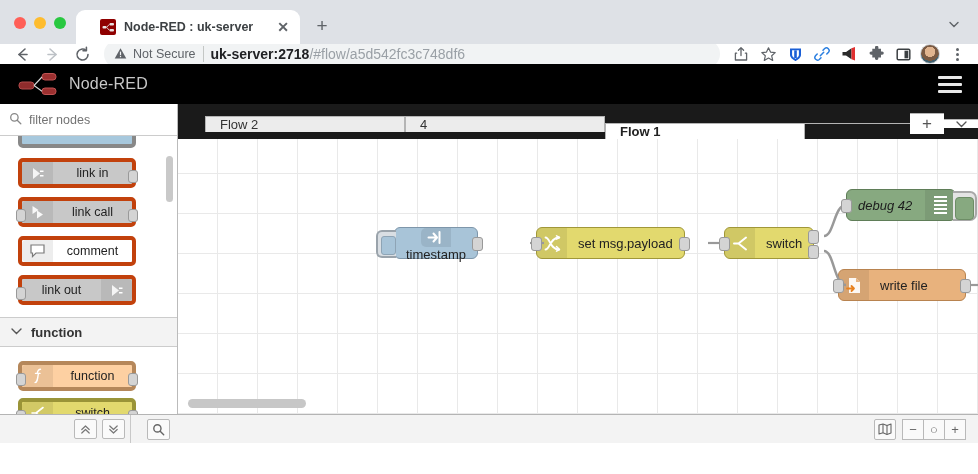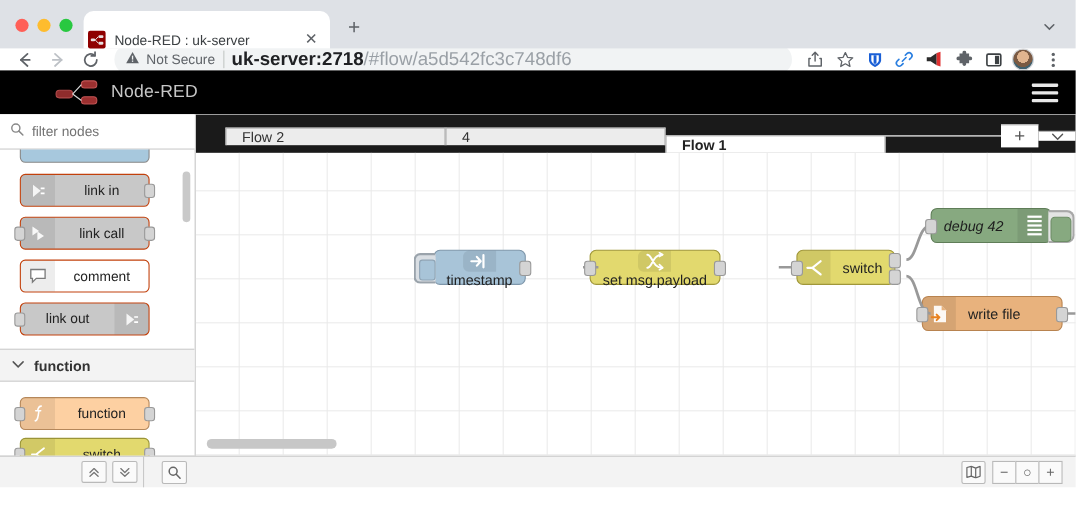--- a/index.html
+++ b/index.html
@@ -19,22 +19,22 @@
   }
   .traffic { display: flex; align-items: center; gap: 8px; padding: 0 10px 15px 14px; }
   .tl { width: 12px; height: 12px; border-radius: 50%; }
   .tl.red { background: #ff5f57; }
   .tl.yellow { background: #febc2e; }
   .tl.green { background: #28c840; }
 
   .tab {
     height: 34px; width: 224px;
     background: #fff; border-radius: 9px 9px 0 0;
-    display: flex; align-items: flex-end; padding: 0 8px 0 4px;
-    gap: 8px; position: relative;
+    display: flex; align-items: center; padding: 0 8px 0 24px;
+    gap: 8px; position: relative; font-weight: bold;
   }
   .tab-favicon {
     width: 16px; height: 16px; border-radius: 2px;
     background: #8f0000; flex: 0 0 16px; position: relative;
     display: flex; align-items: center; justify-content: center;
   }
   .tab-title {
     font-size: 12.5px; color: #3c4043; flex: 1;
     white-space: nowrap; overflow: hidden; text-overflow: ellipsis;
   }
@@ -66,39 +66,39 @@
   .navbtn.disabled { color: #bdc1c6; }
   .omnibox {
     flex: 1; height: 28px; background: #f1f3f4; border-radius: 14px;
     display: flex; align-items: center; padding: 0 10px; margin: 0 6px;
     gap: 7px; min-width: 0;
   }
   .notsecure { display: flex; align-items: center; gap: 6px; flex: 0 0 auto; }
   .warn-tri { font-size: 11px; color: #5f6368; }
   .notsecure-label { font-size: 12.5px; color: #5f6368; white-space: nowrap; }
   .omni-sep { width: 1px; height: 16px; background: #c4c7c5; }
-  .url { font-size: 17px; color: #9aa0a6; white-space: nowrap; overflow: hidden; }
+  .url { font-size: 14px; color: #9aa0a6; white-space: nowrap; overflow: hidden; }
   .url b { color: #202124; font-weight: 600; }
   .tb-icons { display: flex; align-items: center; gap: 1px; }
   .tb-ic {
     width: 26px; height: 26px; display: flex;
     align-items: center; justify-content: center;
   }
   .avatar {
     width: 20px; height: 20px; border-radius: 50%;
     background: radial-gradient(circle at 50% 38%, #e0b48f 0 36%, #7a5a43 37% 62%, #40606e 63% 100%);
     border: 1px solid #d2d5d9; margin: 0 3px;
   }
   .kebab { display: flex; flex-direction: column; gap: 2px; align-items: center; }
   .kebab i { width: 3px; height: 3px; border-radius: 50%; background: #5f6368; display: block; }
 
   
   .nr-header {
     height: 40px; background: #000; display: flex;
-    align-items: center; position: relative; padding-left: 32px;
+    align-items: center; position: relative;
   }
   .nr-logo { display: flex; align-items: center; gap: 9px; padding-left: 18px; }
   .nr-title { color: #c7c7c7; font-size: 16px; letter-spacing: .2px; }
   .nr-header-spacer { flex: 1; }
   .deploy-btn {
     height: 28px; background: #3a3a3a; display: flex; align-items: center;
     border-radius: 2px; margin-right: 14px;
   }
   .deploy-main {
     display: flex; align-items: center; gap: 8px;
@@ -125,21 +125,21 @@
   .filter-box {
     height: 32px; border-bottom: 1px solid #ccc;
     display: flex; align-items: center; gap: 7px; padding: 0 9px;
     background: #fff;
   }
   .filter-placeholder { font-size: 12.5px; color: #737373; }
   .palette-list { flex: 1; overflow: hidden; position: relative; padding-top: 0; }
 
   .pnode {
     position: relative; margin: 9px 0 0 18px; width: 118px; height: 30px;
-    border-radius: 5px; border: 1px solid #c2410c;
+    border-radius: 5px; border: 4px solid #c2410c;
     display: flex; align-items: center; font-size: 12.5px; color: #222;
   }
   .pnode .pico {
     width: 31px; height: 100%; display: flex; align-items: center;
     justify-content: center; background: rgba(0,0,0,.07);
     border-radius: 4px 0 0 4px;
   }
   .pnode .pico.right {
     border-radius: 0 4px 4px 0; margin-left: auto;
   }
@@ -562,21 +562,21 @@
           <span class="inject-btn"></span>
           <span class="nico">
             <svg width="19" height="19" viewBox="0 0 19 19">
                 <path d="M2.5 9.5 H11 M11 9.5 L7.5 5.5 M11 9.5 L7.5 13.5 M13.5 4 V15" stroke="#fff" stroke-width="2" fill="none" stroke-linecap="round" stroke-linejoin="round"></path>
               </svg>
           </span>
           <span class="nlabel">timestamp</span>
           <span class="port" style="right:-6px;"></span>
         </div>
 
-        <div class="node change" style="left:358px; top:88px;flex-direction:column;">
+        <div class="node change" style="left:358px; top:88px;">
           <span class="nico">
             <svg width="19" height="19" viewBox="0 0 19 19">
                 <path d="M2.5 3.5 C7 3.5 7 15.5 16 15.5 M2.5 15.5 C7 15.5 7 3.5 16 3.5" stroke="#fff" stroke-width="1.8" fill="none" stroke-linecap="round"></path>
                 <path d="M13.5 1.8 L16.5 3.5 L13.5 5.2 M13.5 12.5 L16.5 15.5 L13.5 17.2" stroke="#fff" stroke-width="1.5" fill="none" stroke-linecap="round" stroke-linejoin="round"></path>
               </svg>
           </span>
           <span class="nlabel">set msg.payload</span>
           <span class="port" style="left:-6px;"></span>
           <span class="port" style="right:-6px;"></span>
         </div>

